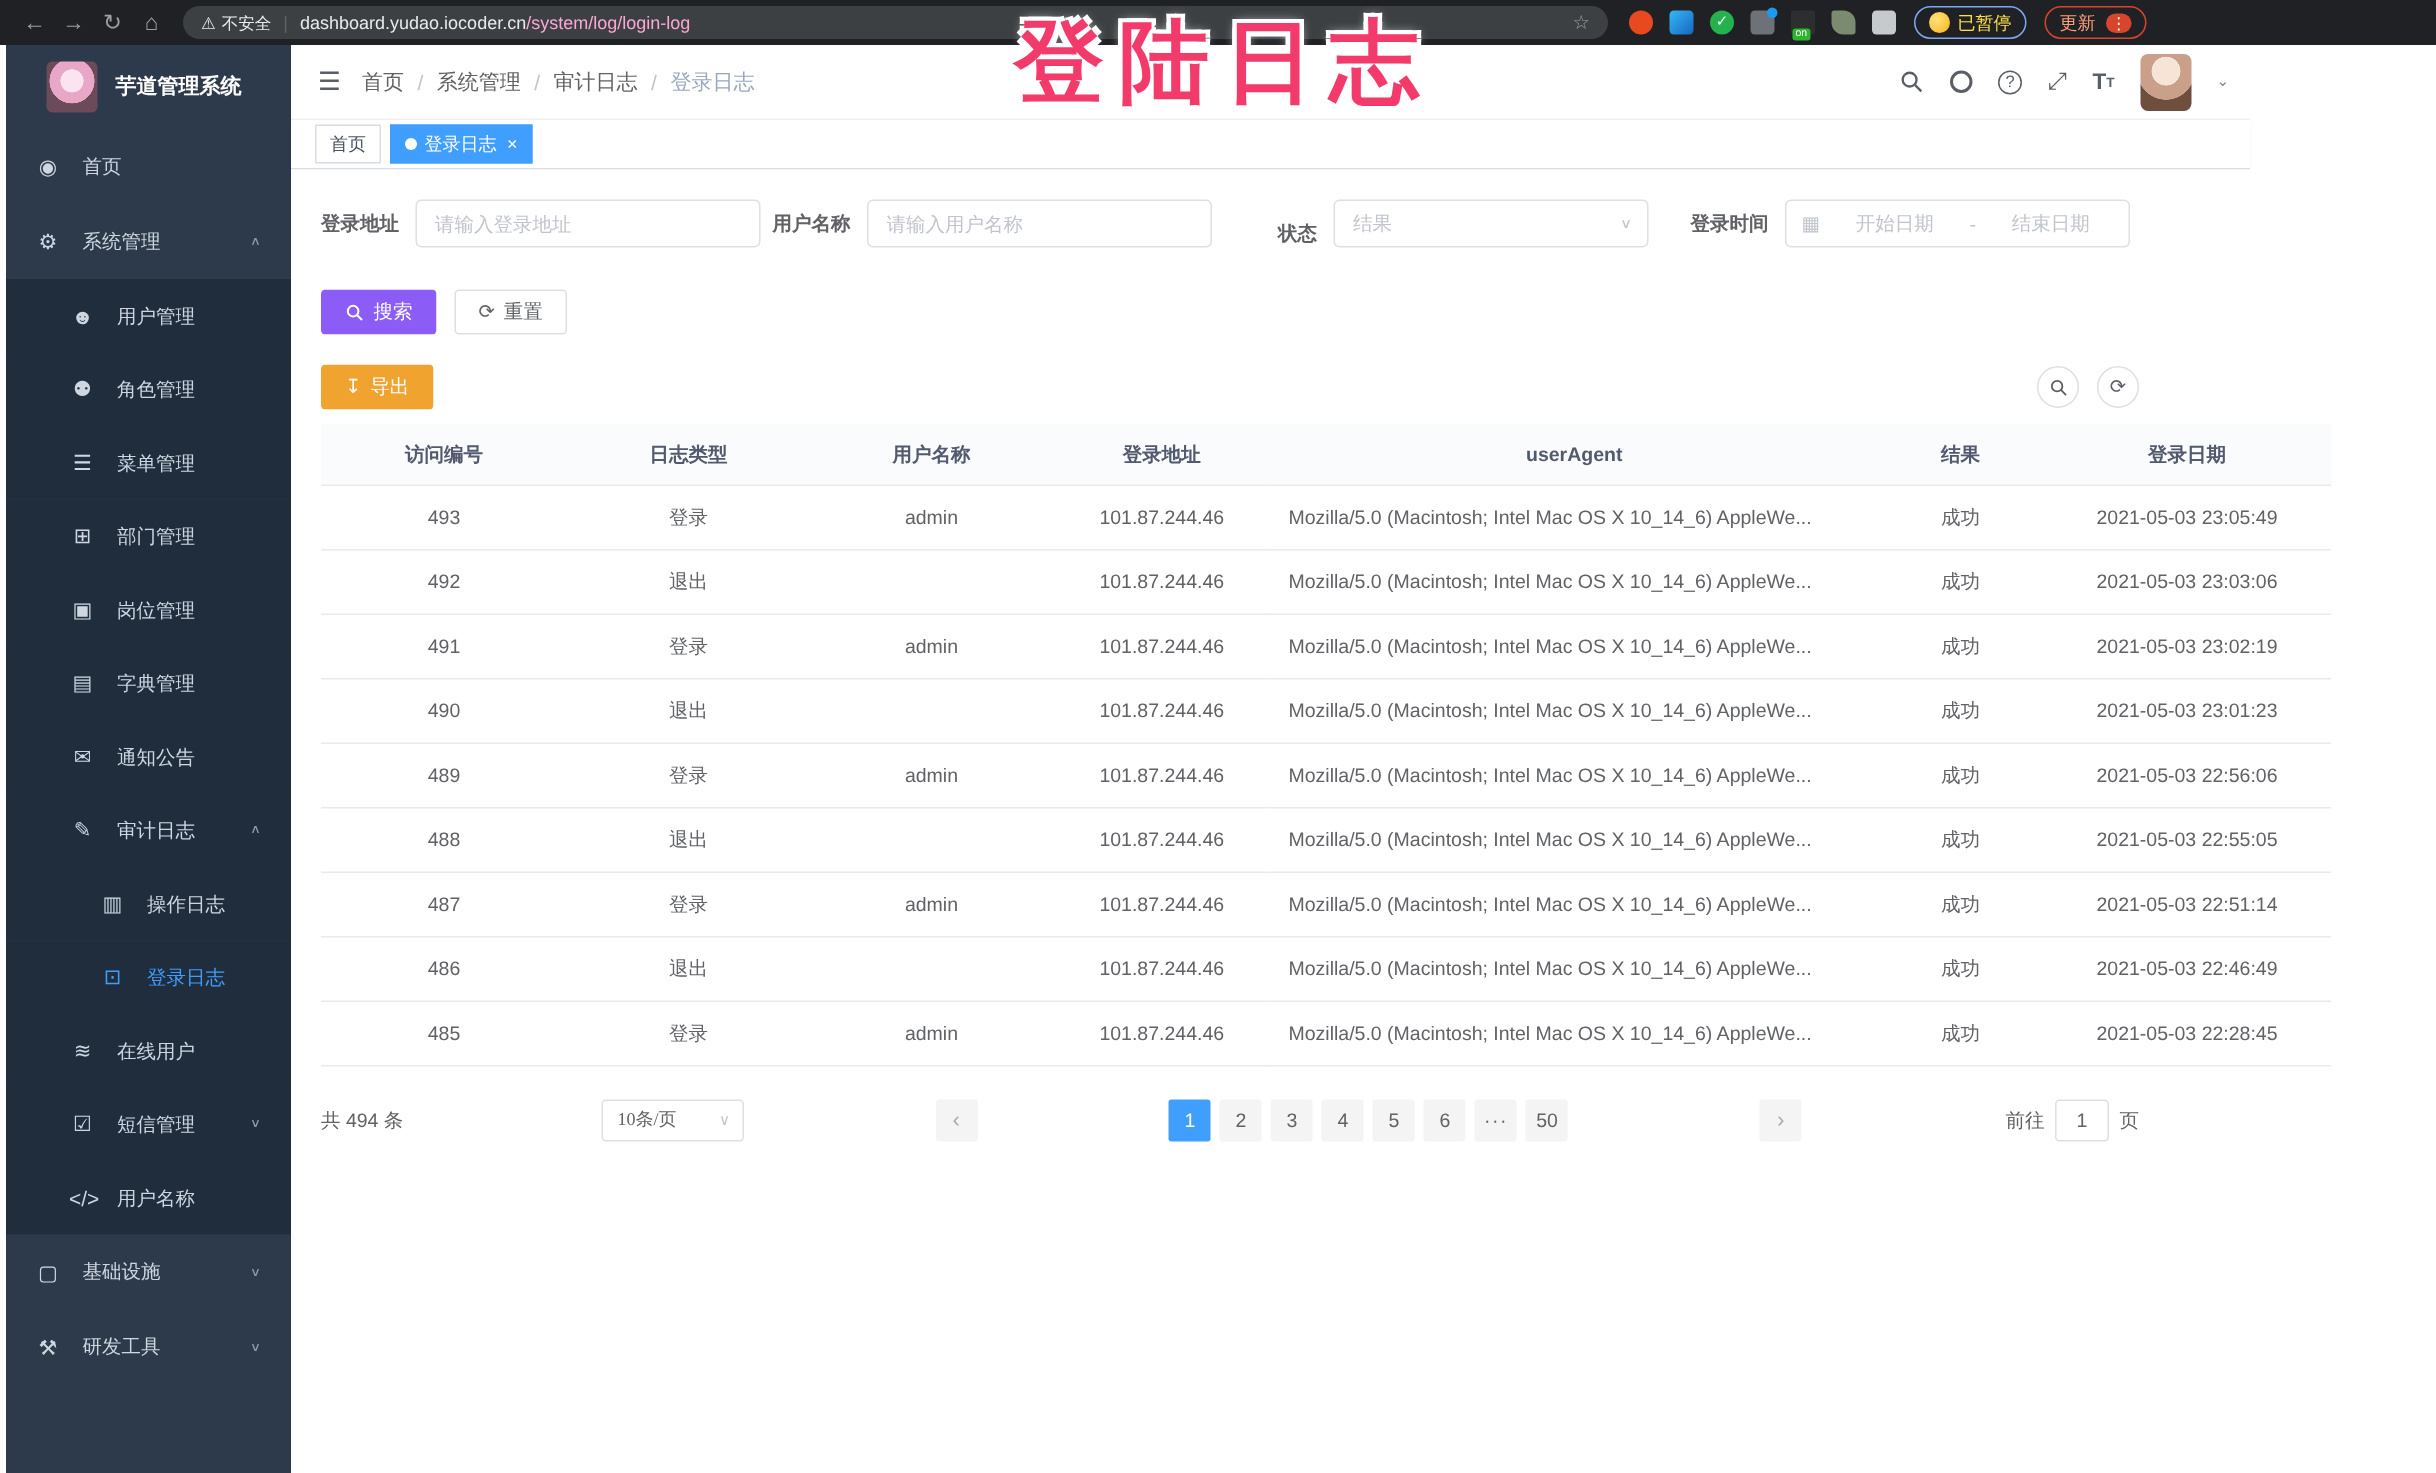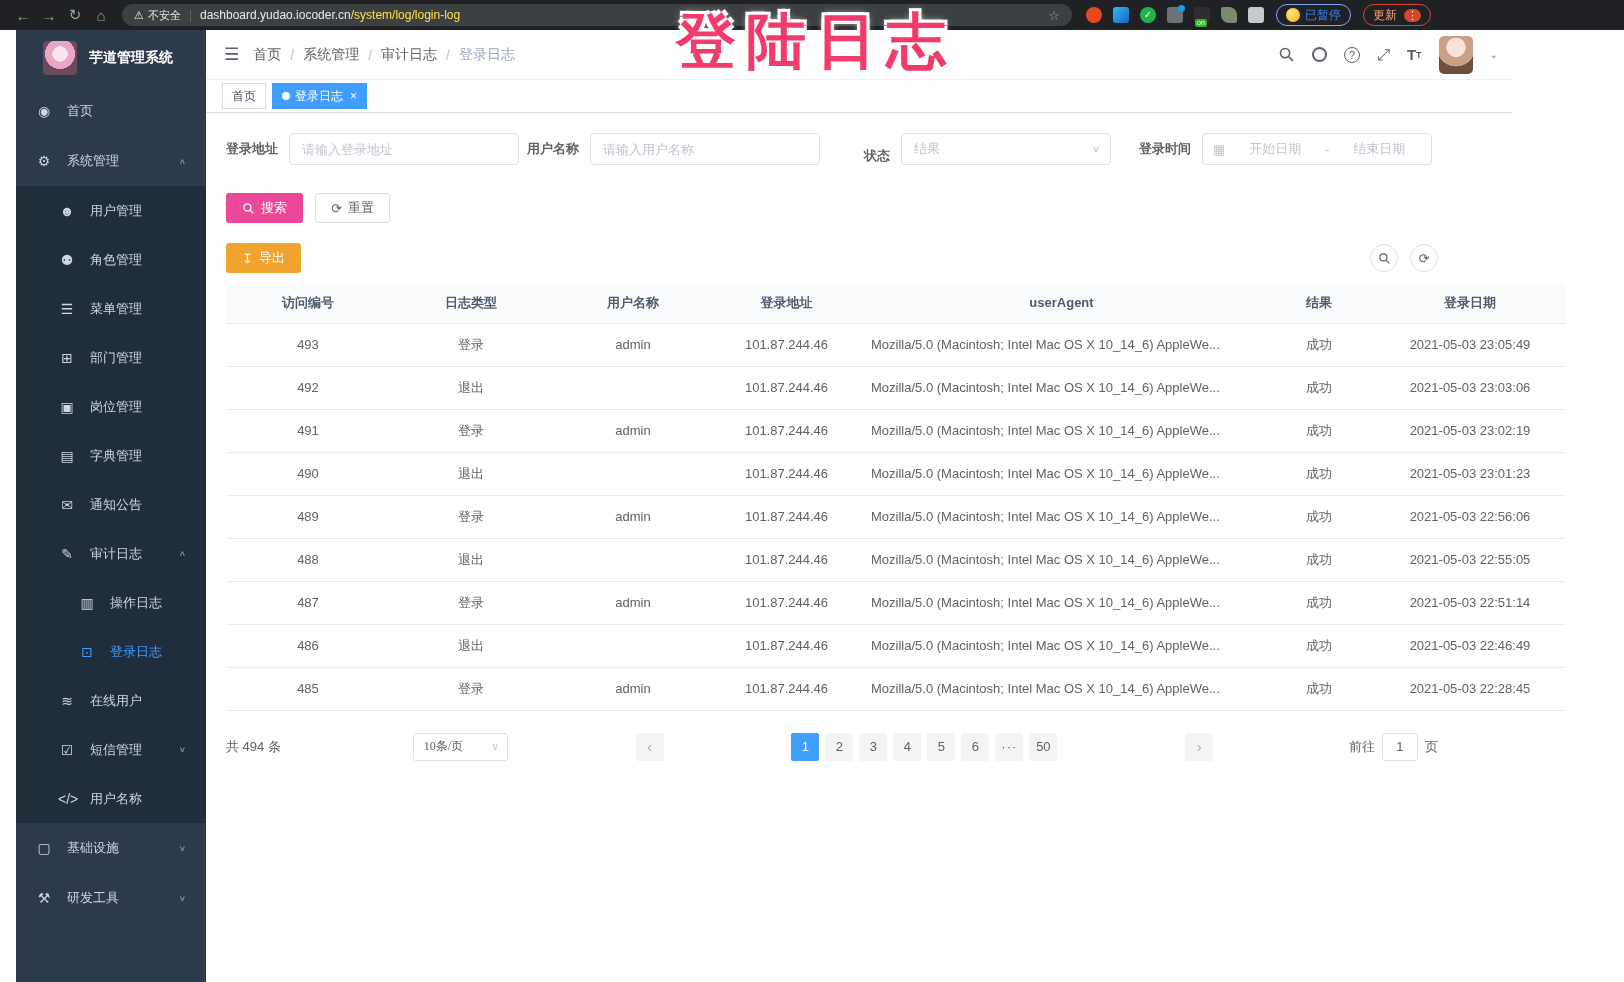--- a/index.html
+++ b/index.html
@@ -8,49 +8,49 @@
 
   
   .browser-bar { position:absolute; left:0; top:0; width:1624px; height:30px;
     background:#202124; display:flex; align-items:center; padding:0 10px; z-index:5; }
   .b-icon { color:#9aa0a6; font-size:15px; width:26px; text-align:center; cursor:pointer; }
   .url-box { height:22px; width:950px; margin-left:8px; background:#3c4043; border-radius:12px;
     display:flex; align-items:center; padding:0 12px; color:#e8eaed; font-size:12px; }
   .url-warn { color:#e8eaed; font-size:11px; margin-right:6px; display:flex; align-items:center; gap:4px; }
   .url-sep { color:#5f6368; margin:0 8px 0 2px; }
   .url-host { color:#e8eaed; }
-  .url-path { color:#fde047; }
+  .url-path { color:#f9a8d4; }
   .url-star { margin-left:auto; color:#9aa0a6; font-size:13px; }
   .ext-zone { display:flex; align-items:center; gap:11px; margin-left:14px; }
   .ext { width:16px; height:16px; border-radius:50%; position:relative; display:inline-block; }
   .ext.orange { background:#e8491f; }
   .ext.blue { background:linear-gradient(135deg,#35baf6,#1565c0); border-radius:3px; }
   .ext.green { background:#24b24c; color:#fff; font-size:10px; text-align:center; line-height:16px; }
   .ext.grid { background:#6d7278; border-radius:3px; }
   .ext.grid::after { content:""; position:absolute; right:-2px; top:-2px; width:7px; height:7px;
     border-radius:50%; background:#1a9bf0; }
   .ext.list { background:#2c2e30; border-radius:2px; }
   .ext .on-badge { position:absolute; left:1px; bottom:-4px; background:#2db52d; color:#fff;
     font-size:7px; padding:0 2px; border-radius:2px; line-height:8px; }
   .ext.leaf { background:#7a8b6f; border-radius:2px 8px 2px 8px; }
   .ext.puzzle { background:#c7cacd; border-radius:3px; }
   .pill { display:flex; align-items:center; gap:5px; height:22px; border-radius:12px;
     padding:0 9px; font-size:12px; margin-left:12px; cursor:pointer; }
-  .pill.paused { border:1.5px solid #7da7f4; color:#3b82f6; }
+  .pill.paused { border:1.5px solid #7da7f4; color:#fde047; }
   .pill .face { width:14px; height:14px; border-radius:50%; background:radial-gradient(circle at 35% 35%,#ffe27a,#f5b51c); }
   .pill.update { border:1.5px solid #d6452c; color:#ff9f7a; gap:7px; }
   .pill.update .dots { color:#f1f3f4; background:#d6452c; border-radius:8px; padding:0 3px; font-size:11px; }
 
   
   .overlay-title { position:absolute; left:676px; top:2px; z-index:50; font-size:60px; font-weight:800;
     letter-spacing:10px; pointer-events:none;
     text-shadow:-3px -3px 0 #fff,3px -3px 0 #fff,-3px 3px 0 #fff,3px 3px 0 #fff,0 0 8px #fff; }
 
   
-  .app { position:absolute; left:16px; top:30px; width:1496px; height:952px; display:flex; }
+  .app { position:absolute; left:4px; top:30px; width:1496px; height:952px; display:flex; }
 
   
   .sidebar { width:190px; height:100%; background:#2d3a4b; flex:none; overflow:hidden; }
   .logo-row { height:56px; display:flex; align-items:center; padding-left:27px; gap:12px; }
   .logo-img { width:34px; height:34px; border-radius:4px; flex:none;
     background:radial-gradient(circle at 50% 38%,#fbe3ef 0 28%,#e8a7c6 29% 55%,#6b4a5a 56%); }
   .logo-title { color:#fff; font-size:14px; font-weight:bold; }
   .menu-item { display:flex; align-items:center; height:50px; color:#cdd6e1; font-size:13px; cursor:pointer; }
   .menu-item.lvl1 { padding-left:19px; }
   .menu-item.lvl2 { padding-left:42px; background:#1f2d3d; height:49px; }
@@ -103,21 +103,21 @@
   .f-select .ph { color:#c0c4cc; font-size:13px; }
   .f-select .sel-caret { margin-left:auto; color:#c0c4cc; font-size:11px; transform:scaleY(.8); }
   .g2 { margin-left:8px; } .g3 { margin-left:44px;align-items:flex-end; } .g4 { margin-left:28px; }
   .date-range { width:230px; height:32px; border:1px solid #dcdfe6; border-radius:4px;
     display:flex; align-items:center; padding:0 10px; gap:8px; font-size:13px; color:#c0c4cc; cursor:pointer; }
   .date-range .dr-part { flex:1; text-align:center; }
 
   .btn-row { margin-top:28px; display:flex; gap:12px; }
   .btn { height:30px; border-radius:3px; font-size:13px; display:inline-flex; align-items:center;
     gap:6px; padding:0 15px; cursor:pointer; border:1px solid transparent; font-family:inherit; }
-  .btn-search { background:#ec4899; color:#fff; }
+  .btn-search { background:#8b5cf6; color:#fff; }
   .btn-reset { background:#fff; color:#606266; border-color:#dcdfe6; }
   .btn-export { background:#f0a32f; color:#fff; margin-top:0; }
   .btn .bicon { font-size:13px; display:flex; align-items:center; }
 
   .toolbar-row { margin-top:20px; display:flex; align-items:center; }
   .tool-circles { margin-left:auto; display:flex; gap:12px; }
   .circle-btn { width:28px; height:28px; border:1px solid #dcdfe6; border-radius:50%;
     display:flex; align-items:center; justify-content:center; color:#5a5e66; cursor:pointer;
     font-size:13px; background:#fff; }
 

